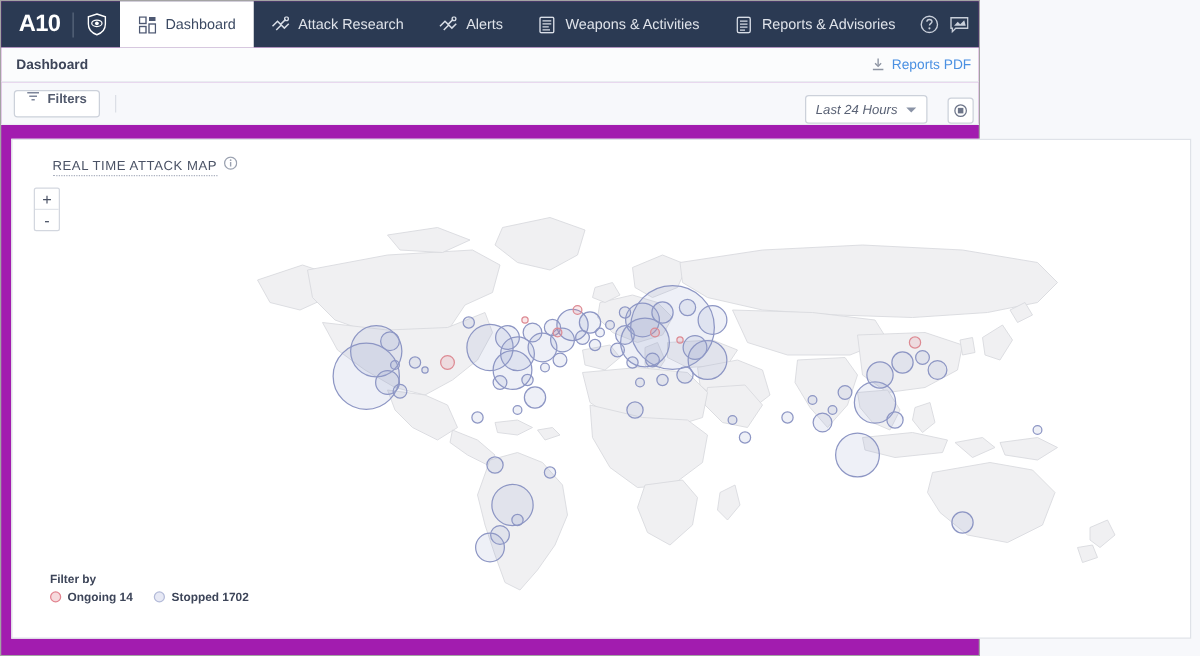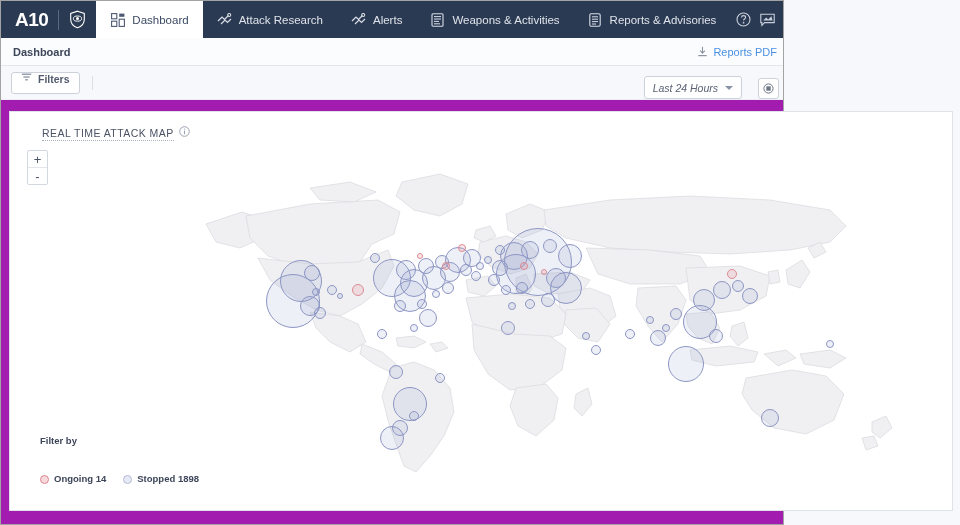--- a/index.html
+++ b/index.html
@@ -101,21 +101,21 @@
   .mapsvg{position:absolute;left:0;top:0;}
   .bubbles{position:absolute;left:0;top:0;width:944px;height:338px;}
   .bubble{position:absolute;border-radius:50%;box-sizing:border-box;}
   .bubble.stopped{background:rgba(150,160,205,0.16);border:1px solid #8d96c4;}
   .bubble.ongoing{background:rgba(226,130,140,0.18);border:1px solid #dd8a93;}
 
   
   .legend{position:absolute;left:30px;bottom:26px;}
   .legend-h{font-size:9.5px;font-weight:bold;color:#3d4559;margin-bottom:4px;}
   .legend-items{display:flex;align-items:center;gap:17px;}
-  .legend-item{display:flex;align-items:flex-end;gap:5px;cursor:pointer;margin-top:23px;}
+  .legend-item{display:flex;align-items:flex-start;gap:5px;cursor:pointer;}
   .lg-dot{width:9px;height:9px;border-radius:50%;box-sizing:border-box;}
   .lg-dot.ongoing{background:#f6dadd;border:1.5px solid #e2838f;}
   .lg-dot.stopped{background:#e7e9f5;border:1.5px solid #b3bad8;}
   .lg-txt{font-size:9.5px;font-weight:bold;color:#3d4559;}
 </style>
 </head>
 <body>
 
 <div class="app">
 
@@ -428,19 +428,19 @@
 
     <div class="legend">
       <div class="legend-h">Filter by</div>
       <div class="legend-items">
         <div class="legend-item">
           <span class="lg-dot ongoing"></span>
           <span class="lg-txt">Ongoing 14</span>
         </div>
         <div class="legend-item">
           <span class="lg-dot stopped"></span>
-          <span class="lg-txt">Stopped 1898</span>
+          <span class="lg-txt">Stopped 1702</span>
         </div>
       </div>
     </div>
 
   </div>
 </div>
 
 </body></html>

